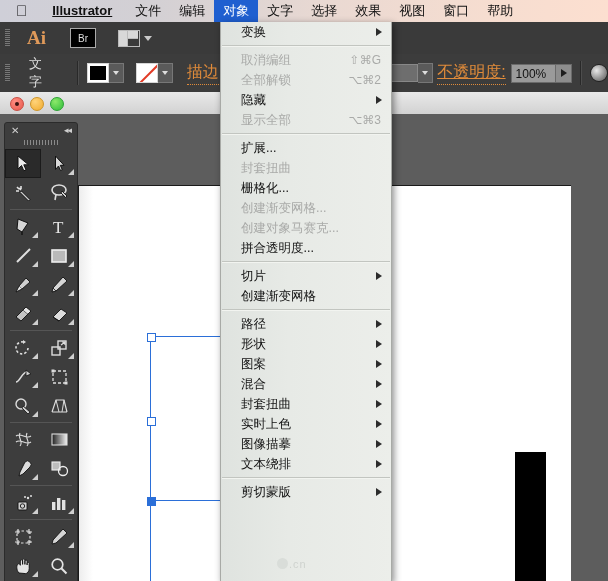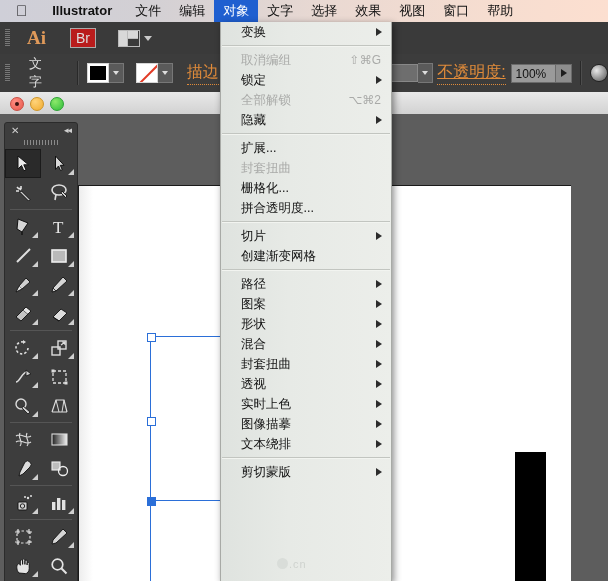--- a/index.html
+++ b/index.html
@@ -19,43 +19,43 @@
     display:flex;align-items:center;
   }
   #macbar .apple{
     font-size:15px;line-height:1;color:#1a1a1a;margin-left:16px;margin-right:16px;
     margin-top:-2px;
   }
   #macbar .mi{
     font-size:13px;color:#111;padding:0 9px;height:22px;line-height:22px;
     white-space:nowrap;
   }
-  #macbar .mi.app{font-weight:bold;padding-right:14px;}
+  #macbar .mi.app{font-weight:bold;padding-right:14px;text-decoration:underline;}
   #macbar .mi.sel{background:#1f5fd0;color:#fff;}
 
   
   #aibar{
     left:0;top:22px;width:608px;height:32px;background:#3a3a3a;
     border-bottom:1px solid #2a2a2a;display:flex;align-items:center;
   }
   #ctlbar{
     left:0;top:54px;width:608px;height:38px;background:#3c3c3c;
     border-bottom:1px solid #222;display:flex;align-items:center;
   }
   .grip{
     width:5px;height:18px;margin-left:5px;margin-right:7px;
     background:repeating-linear-gradient(to bottom,#777 0px,#777 1px,#3a3a3a 1px,#3a3a3a 2px);
   }
   .ailogo{
     font-size:19px;font-weight:bold;color:#e09a5a;letter-spacing:0px;
     margin-left:10px;margin-right:24px;font-family:"Liberation Serif",serif;
   }
   .brbtn{
-    width:24px;height:18px;border:1px solid #aaa;background:#b91c1c;color:#ddd;
-    font-size:14px;display:flex;align-items:center;justify-content:center;
+    width:24px;height:18px;border:1px solid #aaa;background:#000000;color:#ddd;
+    font-size:10px;display:flex;align-items:center;justify-content:center;
     margin-right:22px;
   }
   .arrdoc{display:flex;align-items:center;}
   .arrdoc .sq{
     width:20px;height:15px;border:1px solid #bbb;display:flex;
   }
   .arrdoc .sq i{display:block;background:#d8d8d8;}
   .arrdoc .sq i.l{width:8px;height:100%;border-right:1px solid #bbb;}
   .arrdoc .sq i.r1{width:10px;height:7px;border-bottom:1px solid #bbb;}
   .caret{
@@ -534,38 +534,39 @@
     </div>
   </div>
 
 </div>
 
 <div class="abs" id="menu">
   <div id="menu-rows">
       <div class="mrow">变换<span class="arw"></span></div>
       <div class="msep"></div>
       <div class="mrow dis">取消编组<span class="sc">⇧⌘G</span></div>
-      <div class="mrow">锁定<span class="arw"></span></div>
       <div class="mrow dis">全部解锁<span class="sc">⌥⌘2</span></div>
       <div class="mrow">隐藏<span class="arw"></span></div>
+      <div class="mrow dis">显示全部<span class="sc">⌥⌘3</span></div>
       <div class="msep"></div>
       <div class="mrow">扩展...</div>
       <div class="mrow dis">封套扭曲</div>
       <div class="mrow">栅格化...</div>
+      <div class="mrow dis">创建渐变网格...</div>
+      <div class="mrow dis">创建对象马赛克...</div>
       <div class="mrow">拼合透明度...</div>
       <div class="msep"></div>
       <div class="mrow">切片<span class="arw"></span></div>
       <div class="mrow">创建渐变网格</div>
       <div class="msep"></div>
       <div class="mrow">路径<span class="arw"></span></div>
+      <div class="mrow">形状<span class="arw"></span></div>
       <div class="mrow">图案<span class="arw"></span></div>
-      <div class="mrow">形状<span class="arw"></span></div>
       <div class="mrow">混合<span class="arw"></span></div>
       <div class="mrow">封套扭曲<span class="arw"></span></div>
-      <div class="mrow">透视<span class="arw"></span></div>
       <div class="mrow">实时上色<span class="arw"></span></div>
       <div class="mrow">图像描摹<span class="arw"></span></div>
       <div class="mrow">文本绕排<span class="arw"></span></div>
       <div class="msep"></div>
       <div class="mrow">剪切蒙版<span class="arw"></span></div>
     </div>
   <div id="watermark">
     <span class="dot"></span><span>.cn</span>
   </div>
 </div>

